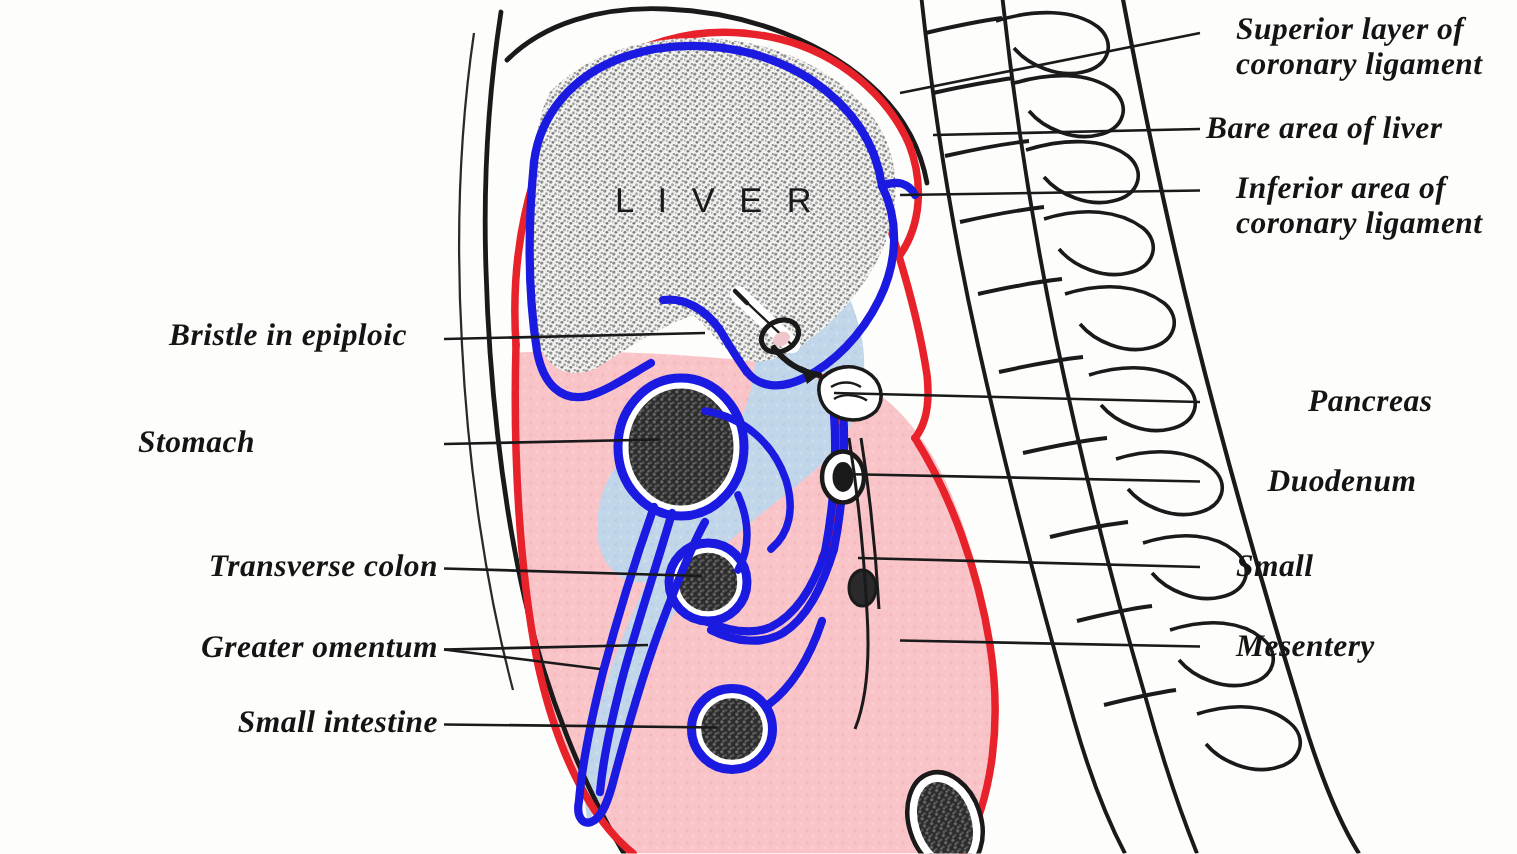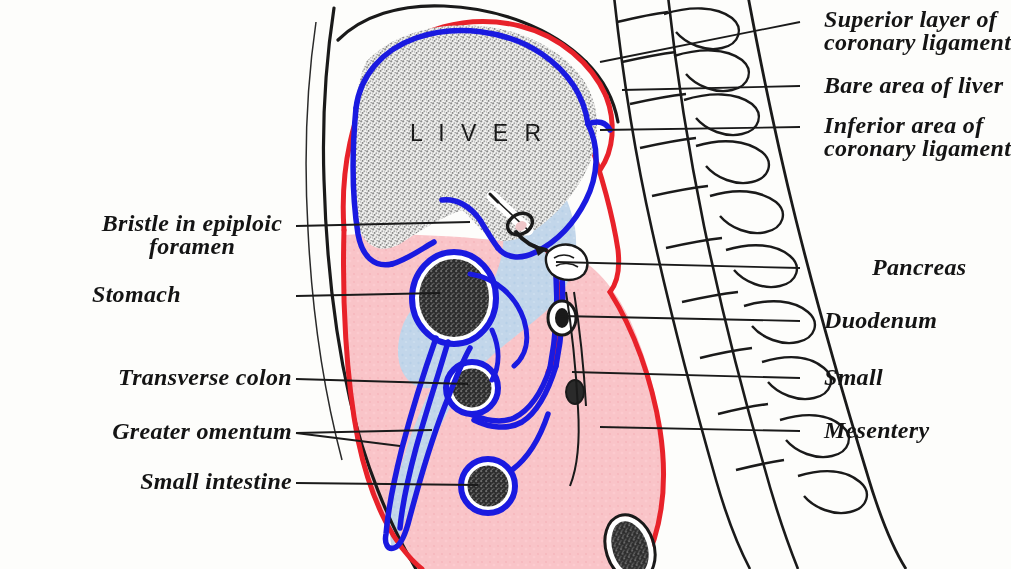--- a/index.html
+++ b/index.html
@@ -3,21 +3,21 @@
 <meta charset="utf-8">
 <title>Sagittal Abdomen Peritoneum Diagram</title>
 <style>
   html,body{margin:0;padding:0;background:#fdfdfb;}
   body{width:1011px;height:569px;overflow:hidden;
        font-family:"Liberation Serif",serif;}
   #stage{position:relative;width:1011px;height:569px;background:#fdfdfb;}
   #art{position:absolute;left:0;top:0;width:1011px;height:569px;}
   .lbl{position:absolute;font-family:"Liberation Serif",serif;
        font-style:italic;font-weight:700;color:#141414;
-       font-size:24px;line-height:23px;letter-spacing:.3px;
+       font-size:21px;line-height:23px;letter-spacing:.3px;
        white-space:pre;}
   .lbl.r{text-align:left;}
   .lbl.l{text-align:right;}
 </style>
 </head>
 <body>
 
 <div id="stage">
 
 <svg id="art" viewBox="0 0 1011 569">
@@ -232,29 +232,29 @@
         <line x1="296" y1="379" x2="468" y2="384"></line>
         <line x1="296" y1="433" x2="400" y2="446"></line>
         <line x1="296" y1="433" x2="432" y2="430"></line>
         <line x1="296" y1="483" x2="478" y2="485"></line>
       </g>
 
 </svg>
 
 <div id="labels-right">
       <div class="lbl r" style="left: 824px; top: 8px;"><div>Superior layer of</div><div>coronary ligament</div></div>
-      <div class="lbl r" style="left: 824px; top: 74px;"><div>Bare area of liver</div></div>
+      <div class="lbl r" style="left: 804px; top: 74px;"><div>Bare area of liver</div></div>
       <div class="lbl r" style="left: 824px; top: 114px;"><div>Inferior area of</div><div>coronary ligament</div></div>
       <div class="lbl r" style="left: 824px; top: 256px; margin-left: 48px;"><div>Pancreas</div></div>
-      <div class="lbl r" style="left: 824px; top: 309px;"><div>Duodenum</div></div>
+      <div class="lbl r" style="left: 824px; top: 309px; padding-left: 21px;"><div>Duodenum</div></div>
       <div class="lbl r" style="left: 824px; top: 366px;"><div>Small</div></div>
       <div class="lbl r" style="left: 824px; top: 419px;"><div>Mesentery</div></div>
     </div>
 <div id="labels-left">
-      <div class="lbl l" style="left: 92px; top: 212px; width: 200px; text-align: center;"><div>Bristle in epiploic</div><div>foramen</div></div>
+      <div class="lbl l" style="left: 92px; top: 212px; width: 200px; text-align: center;"><div>Bristle in epiploic</div></div>
       <div class="lbl l" style="left: 92px; top: 283px; width: 200px; text-align: left;"><div>Stomach</div></div>
       <div class="lbl l" style="left: 60px; top: 366px; width: 232px; text-align: right;"><div>Transverse colon</div></div>
       <div class="lbl l" style="left: 60px; top: 420px; width: 232px; text-align: right;"><div>Greater omentum</div></div>
       <div class="lbl l" style="left: 60px; top: 470px; width: 232px; text-align: right;"><div>Small intestine</div></div>
     </div>
 
 <div class="lbl" style="left:410px;top:122px;font-style:normal;font-weight:400;
             font-family:'Liberation Sans',sans-serif;font-size:23px;
             letter-spacing:5px;color:#1a1a1a;">L I V E R</div>
 

